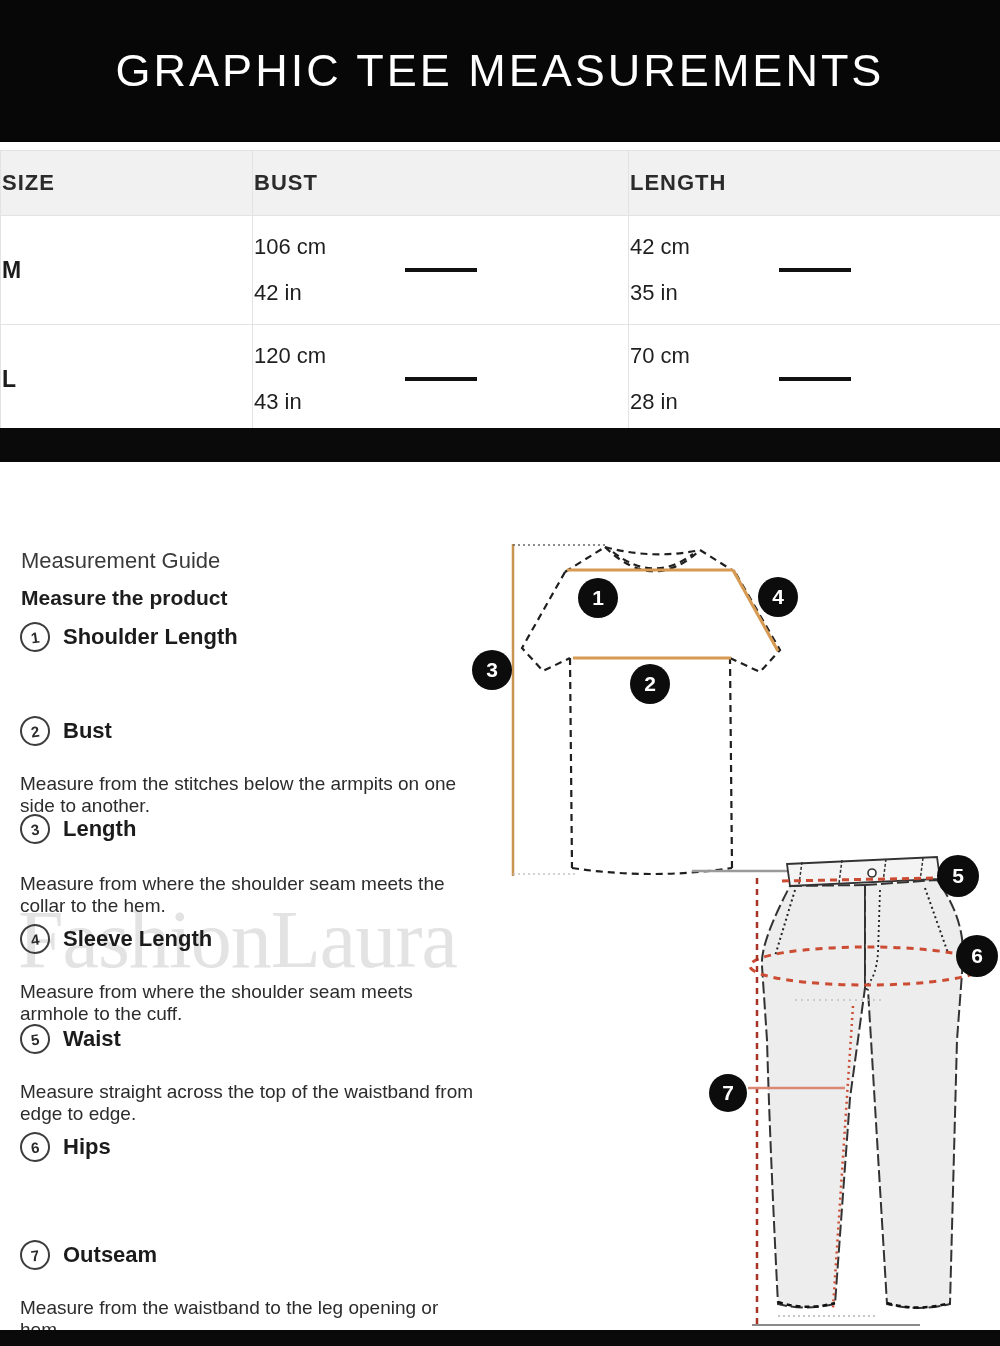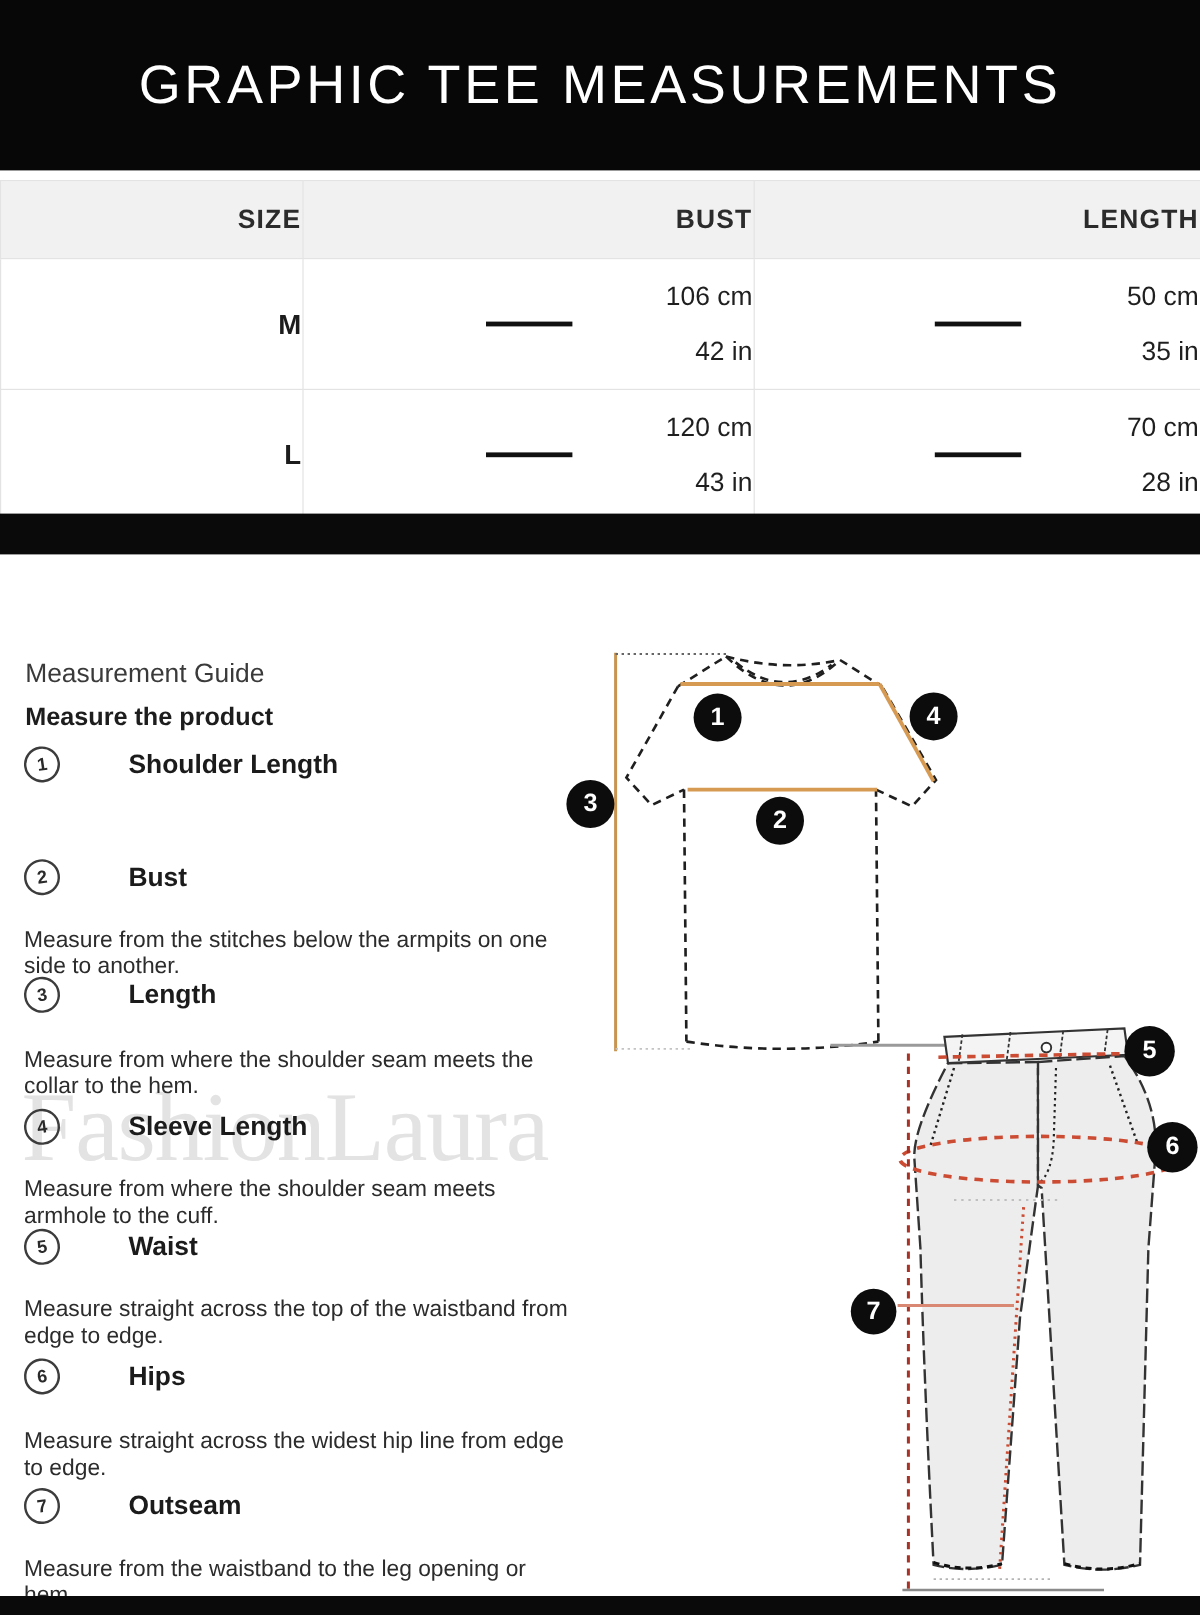--- a/index.html
+++ b/index.html
@@ -6,21 +6,21 @@
   .page{position:relative;width:1000px;height:1346px;background:#ffffff;overflow:hidden;
         font-family:"Liberation Sans",sans-serif;color:#222;}
 
   
   .banner{position:absolute;left:0;top:0;width:1000px;height:142px;background:#070707;
           display:flex;align-items:center;justify-content:center;z-index:3;}
   .banner h1{margin:0;color:#fff;font-size:45px;font-weight:400;letter-spacing:3px;text-align:right;}
 
   
   .size-table{position:absolute;left:0;top:150px;width:1000px;border-collapse:collapse;table-layout:fixed;z-index:2;}
-  .size-table th,.size-table td{border:1px solid #e3e3e3;text-align:right;vertical-align:middle;}
+  .size-table th,.size-table td{border:1px solid #e3e3e3;text-align:left;vertical-align:middle;}
   .size-table th{background:#f1f1f1;height:62px;font-size:22px;letter-spacing:1px;color:#2b2b2b;}
   .size-table td{height:106px;background:#fff;}
   .col-size{width:252px;} .col-bust{width:376px;} .col-length{width:372px;}
   .size-letter{font-weight:bold;font-size:23px;color:#1c1c1c;}
   .cmval,.inval{font-size:22px;color:#1f1f1f;line-height:24px;}
   .fracbar{width:72px;height:4px;background:#111;margin:9px auto;}
 
   
   .mid-band{position:absolute;left:0;top:428px;width:1000px;height:34px;background:#0a0a0a;z-index:4;}
   .bottom-band{position:absolute;left:0;top:1330px;width:1000px;height:16px;background:#0a0a0a;z-index:4;}
@@ -30,21 +30,21 @@
              font-family:"Liberation Serif",serif;font-size:82px;color:#e3e3e3;
              letter-spacing:-1px;white-space:nowrap;}
 
   
   .guide-title{position:absolute;left:21px;top:548px;font-size:22px;color:#3a3a3a;z-index:1;}
   .guide-subtitle{position:absolute;left:21px;top:586px;font-size:21px;font-weight:bold;color:#1d1d1d;z-index:1;}
   .gitem-h{position:absolute;left:20px;display:flex;align-items:center;gap:13px;z-index:1;}
   .circ-num{width:26px;height:26px;border:2px solid #3c3c3c;border-radius:50%;display:flex;
             align-items:center;justify-content:center;font-size:15px;color:#2a2a2a;
             font-weight:600;transform:rotate(-8deg);flex:0 0 auto;background:transparent;}
-  .gitem-label{font-size:22px;font-weight:bold;color:#1b1b1b;margin-left:44px;}
+  .gitem-label{font-size:22px;font-weight:bold;color:#1b1b1b;}
   .gitem-p{position:absolute;left:20px;width:462px;font-size:19px;line-height:21.5px;color:#2c2c2c;z-index:1;}
 
   
   .diagram-svg{position:absolute;z-index:1;}
   .badge{position:absolute;background:#0c0c0c;color:#fff;border-radius:50%;
          display:flex;align-items:center;justify-content:center;
          font-weight:bold;font-size:21px;z-index:2;}
   .badge.b40{width:40px;height:40px;}
   .badge.b42{width:42px;height:42px;}
   .badge.b38{width:38px;height:38px;}
@@ -73,21 +73,21 @@
     </thead>
     <tbody>
       <tr>
         <td><span class="size-letter">M</span></td>
         <td>
           <div class="cmval">106 cm</div>
           <div class="fracbar"></div>
           <div class="inval">42 in</div>
         </td>
         <td>
-          <div class="cmval">50 cm</div>
+          <div class="cmval">42 cm</div>
           <div class="fracbar"></div>
           <div class="inval">35 in</div>
         </td>
       </tr>
       <tr>
         <td><span class="size-letter">L</span></td>
         <td>
           <div class="cmval">120 cm</div>
           <div class="fracbar"></div>
           <div class="inval">43 in</div>
@@ -135,21 +135,20 @@
   <div class="gitem-h" style="top:1024px">
     <span class="circ-num">5</span>
     <span class="gitem-label">Waist</span>
   </div>
   <p class="gitem-p" style="top:1062px">Measure straight across the top of the waistband from edge to edge.</p>
 
   <div class="gitem-h" style="top:1132px">
     <span class="circ-num">6</span>
     <span class="gitem-label">Hips</span>
   </div>
-  <p class="gitem-p" style="top:1172px">Measure straight across the widest hip line from edge to edge.</p>
 
   <div class="gitem-h" style="top:1240px">
     <span class="circ-num">7</span>
     <span class="gitem-label">Outseam</span>
   </div>
   <p class="gitem-p" style="top:1278px">Measure from the waistband to the leg opening or hem.</p>
 
   <svg class="diagram-svg" style="left:455px;top:530px" width="345" height="360" viewBox="0 0 345 360">
 
     <line x1="58" y1="14" x2="58" y2="346" stroke="#c89450" stroke-width="2.5"></line>

